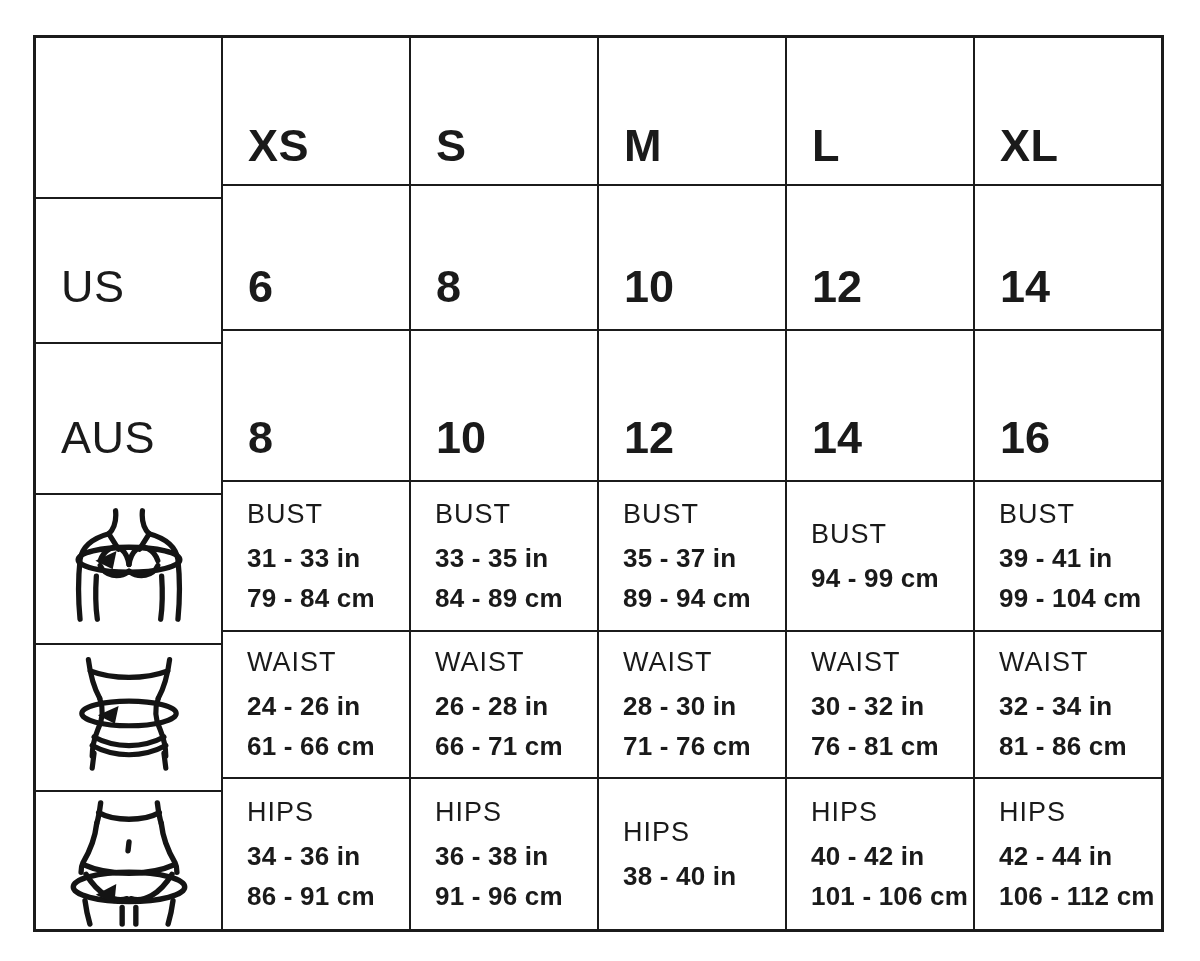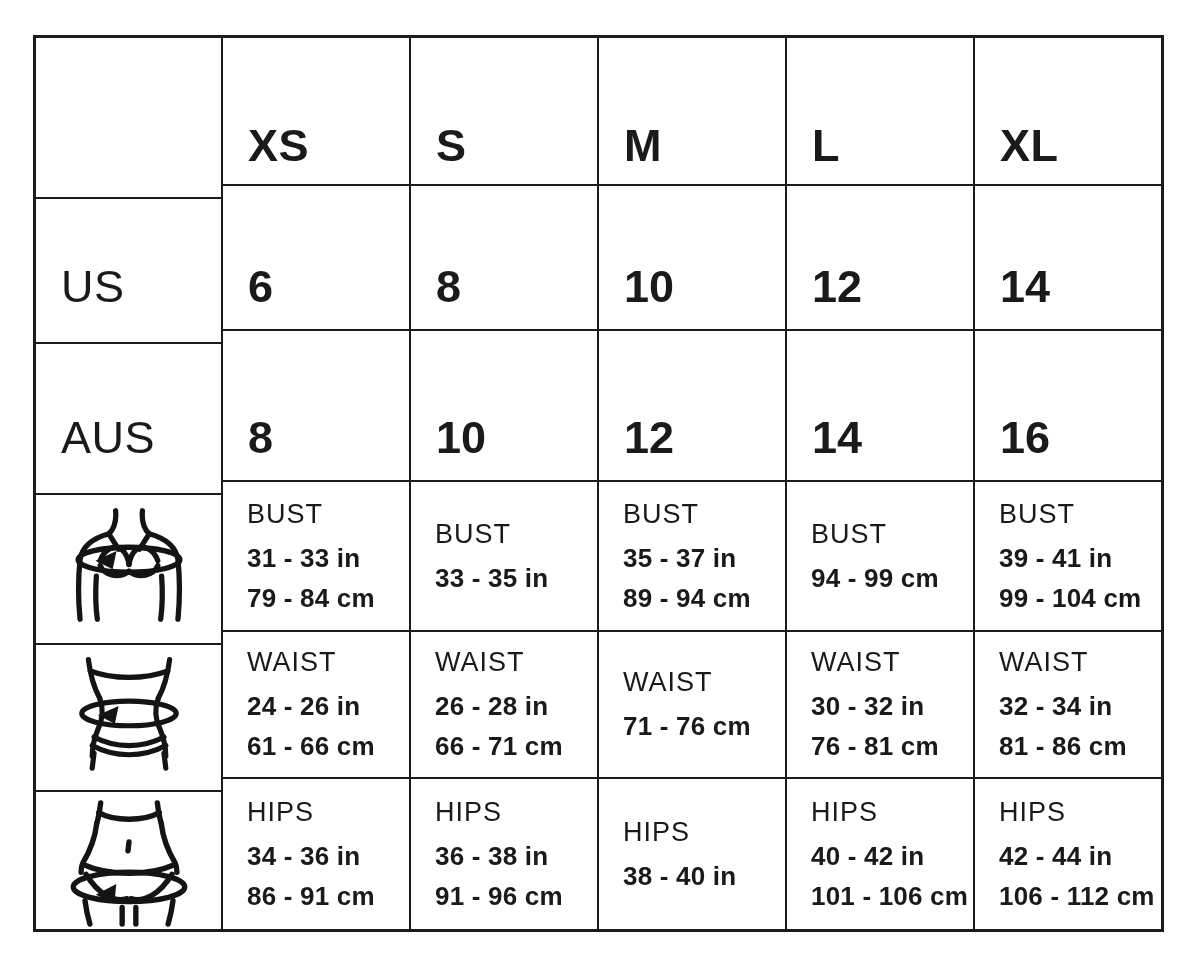--- a/index.html
+++ b/index.html
@@ -193,20 +193,21 @@
         </svg>
       </div>
       <div class="cell cell-measure">
         <div class="m-label">BUST</div>
         <div class="m-val">31 - 33 in</div>
         <div class="m-val">79 - 84 cm</div>
       </div>
       <div class="cell cell-measure">
         <div class="m-label">BUST</div>
         <div class="m-val">33 - 35 in</div>
+        <div class="m-val">84 - 89 cm</div>
       </div>
       <div class="cell cell-measure">
         <div class="m-label">BUST</div>
         <div class="m-val">35 - 37 in</div>
         <div class="m-val">89 - 94 cm</div>
       </div>
       <div class="cell cell-measure">
         <div class="m-label">BUST</div>
         <div class="m-val">94 - 99 cm</div>
       </div>
@@ -238,20 +239,21 @@
         <div class="m-val">24 - 26 in</div>
         <div class="m-val">61 - 66 cm</div>
       </div>
       <div class="cell cell-measure">
         <div class="m-label">WAIST</div>
         <div class="m-val">26 - 28 in</div>
         <div class="m-val">66 - 71 cm</div>
       </div>
       <div class="cell cell-measure">
         <div class="m-label">WAIST</div>
+        <div class="m-val">28 - 30 in</div>
         <div class="m-val">71 - 76 cm</div>
       </div>
       <div class="cell cell-measure">
         <div class="m-label">WAIST</div>
         <div class="m-val">30 - 32 in</div>
         <div class="m-val">76 - 81 cm</div>
       </div>
       <div class="cell cell-measure">
         <div class="m-label">WAIST</div>
         <div class="m-val">32 - 34 in</div>

